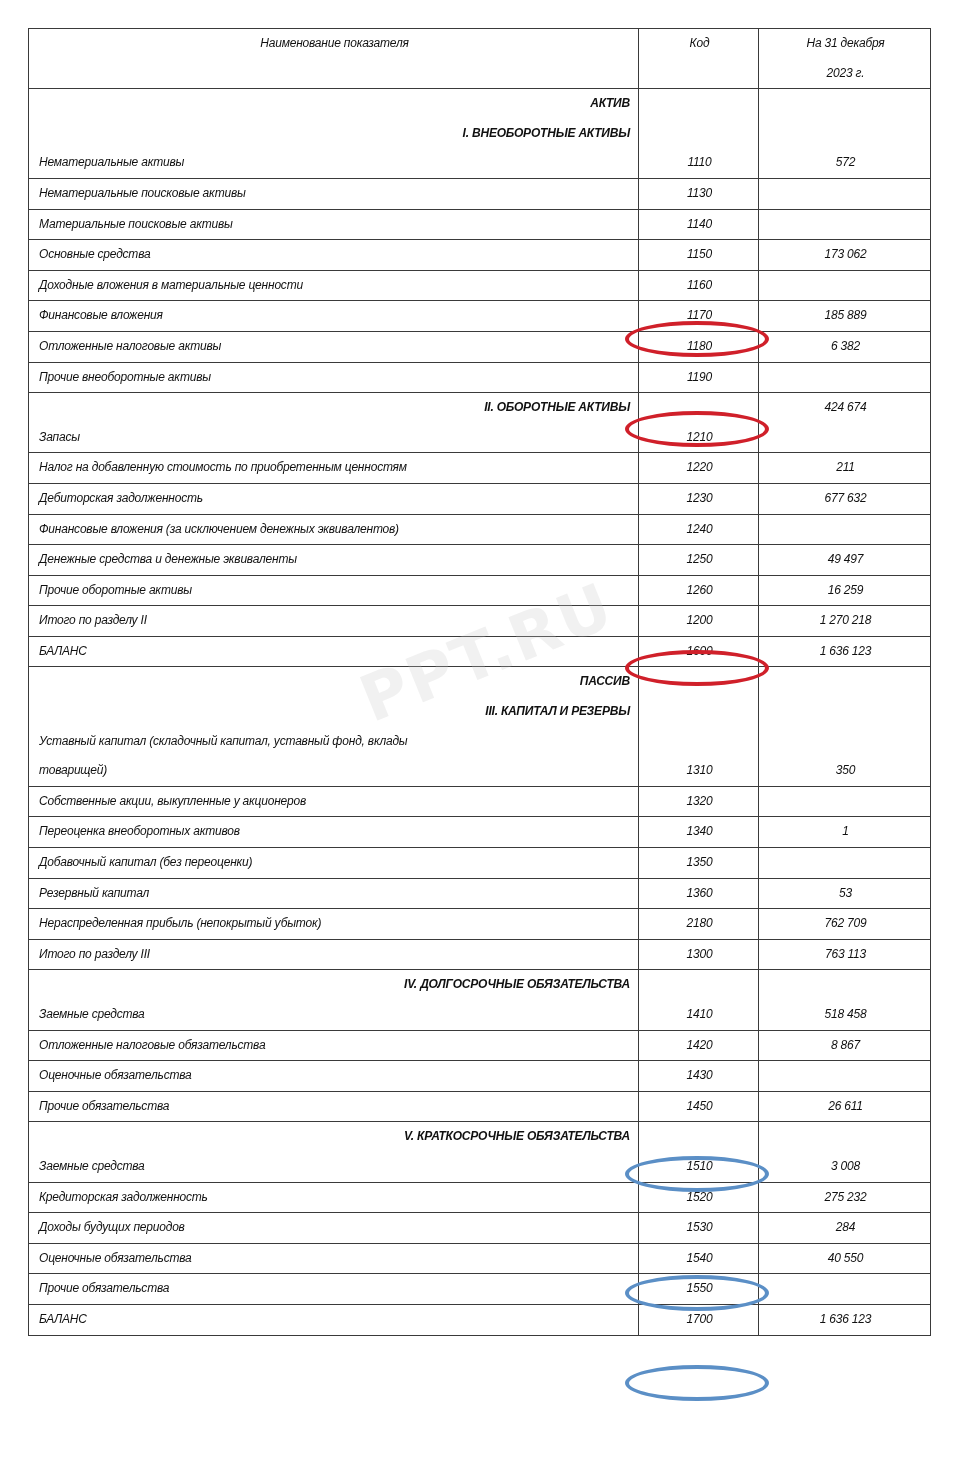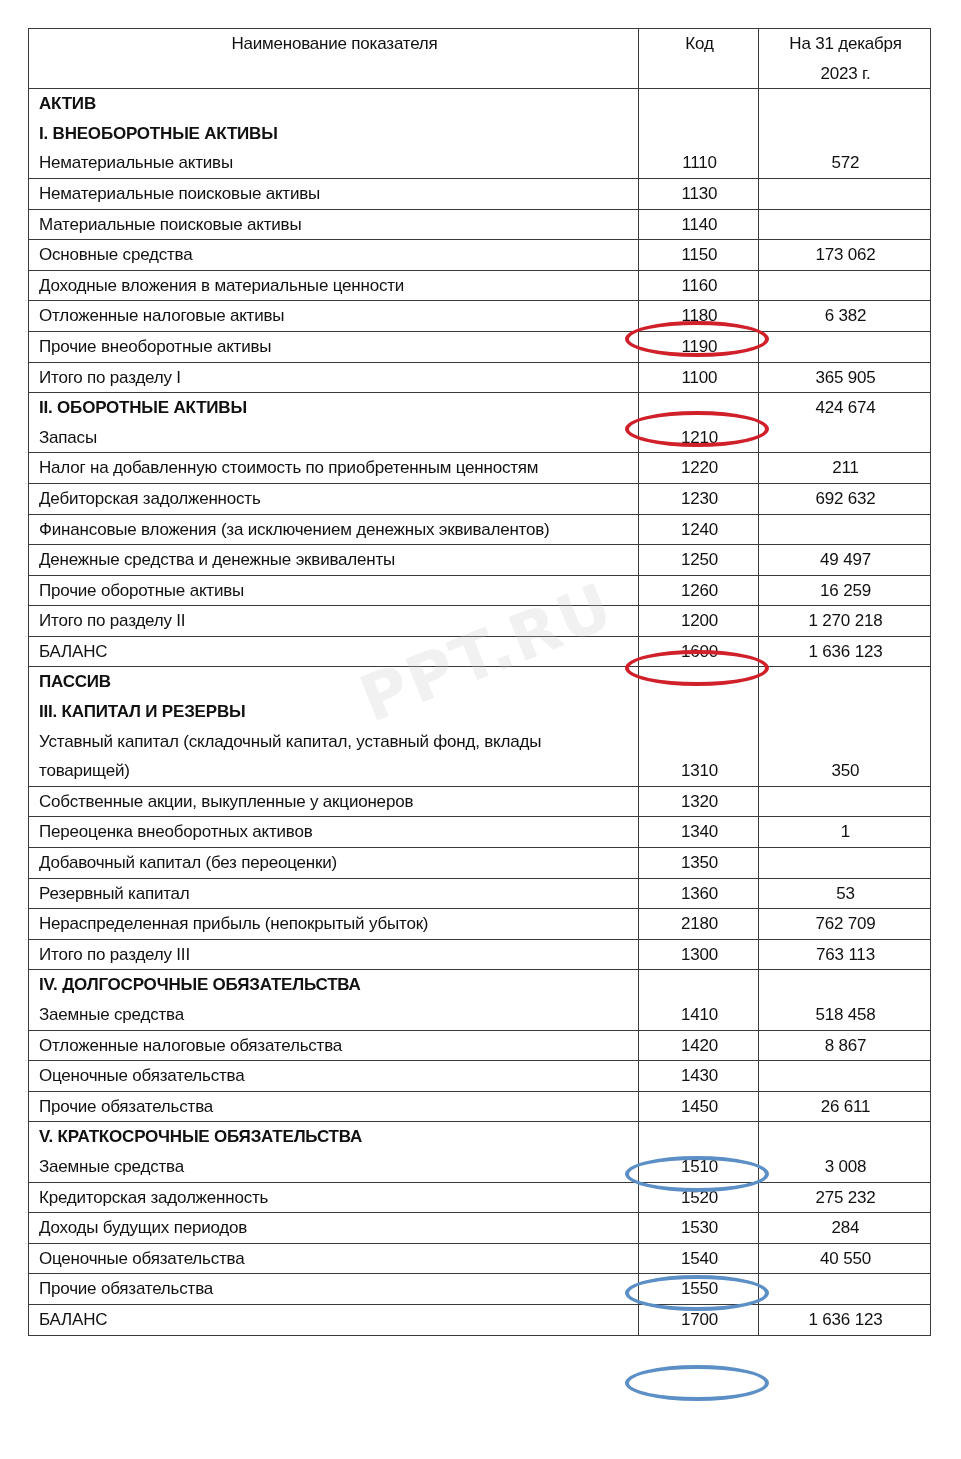--- a/index.html
+++ b/index.html
@@ -6,36 +6,37 @@
     body {
       width: 961px; height: 1459px; position: relative; overflow: hidden;
       font-family: "Liberation Sans", "DejaVu Sans", sans-serif;
       color: #111111;
     }
     .page { position: absolute; left: 28px; top: 28px; width: 902px; }
     table.balance {
       border-collapse: collapse;
       width: 902px;
       table-layout: fixed;
-      font-size: 17px;
+      font-size: 12px;
       letter-spacing: -0.2px;
+      font-style: italic;
     }
     table.balance col.c-name { width: 610px; }
     table.balance col.c-code { width: 120px; }
     table.balance col.c-val { width: 172px; }
     table.balance td, table.balance th {
       border: 1.5px solid #3a3a3a;
       padding: 0 8px 0 10px;
       vertical-align: bottom;
       line-height: 29.6px;
       font-weight: normal;
     }
     table.balance th { vertical-align: top; text-align: center; padding-top: 0; }
     td.code, td.val { text-align: center; padding: 0 4px; }
-    .center { text-align: left; display: block; font-weight: bold; }
+    .center { text-align: right; display: block; font-weight: bold; }
     .bold { font-weight: bold; }
     .line { display: block; }
     .val-top { vertical-align: top !important; }
     .ellipse {
       position: absolute; width: 144px; height: 36px;
       border-radius: 50%; box-sizing: border-box;
       pointer-events: none;
     }
     .ellipse.red { border: 4px solid #d0202a; }
     .ellipse.blue { border: 4px solid #5b8fc6; }
@@ -92,52 +93,52 @@
           <td>Основные средства</td>
           <td class="code">1150</td>
           <td class="val">173 062</td>
         </tr>
       <tr>
           <td>Доходные вложения в материальные ценности</td>
           <td class="code">1160</td>
           <td class="val"></td>
         </tr>
       <tr>
+          <td>Финансовые вложения</td>
+          <td class="code">1170</td>
+          <td class="val">185 889</td>
+        </tr>
+      <tr>
           <td>Отложенные налоговые активы</td>
           <td class="code">1180</td>
           <td class="val">6 382</td>
         </tr>
       <tr>
           <td>Прочие внеоборотные активы</td>
           <td class="code">1190</td>
           <td class="val"></td>
         </tr>
-      <tr>
-          <td>Итого по разделу I</td>
-          <td class="code">1100</td>
-          <td class="val">365 905</td>
-        </tr>
 
       <tr>
         <td>
           <span class="center">II. ОБОРОТНЫЕ АКТИВЫ</span>
           <span class="line">Запасы</span>
         </td>
         <td class="code">1210</td>
         <td class="val val-top">424 674</td>
       </tr>
       <tr>
           <td>Налог на добавленную стоимость по приобретенным ценностям</td>
           <td class="code">1220</td>
           <td class="val">211</td>
         </tr>
       <tr>
           <td>Дебиторская задолженность</td>
           <td class="code">1230</td>
-          <td class="val">692 632</td>
+          <td class="val">677 632</td>
         </tr>
       <tr>
           <td>Финансовые вложения (за исключением денежных эквивалентов)</td>
           <td class="code">1240</td>
           <td class="val"></td>
         </tr>
       <tr>
           <td>Денежные средства и денежные эквиваленты</td>
           <td class="code">1250</td>
           <td class="val">49 497</td>

